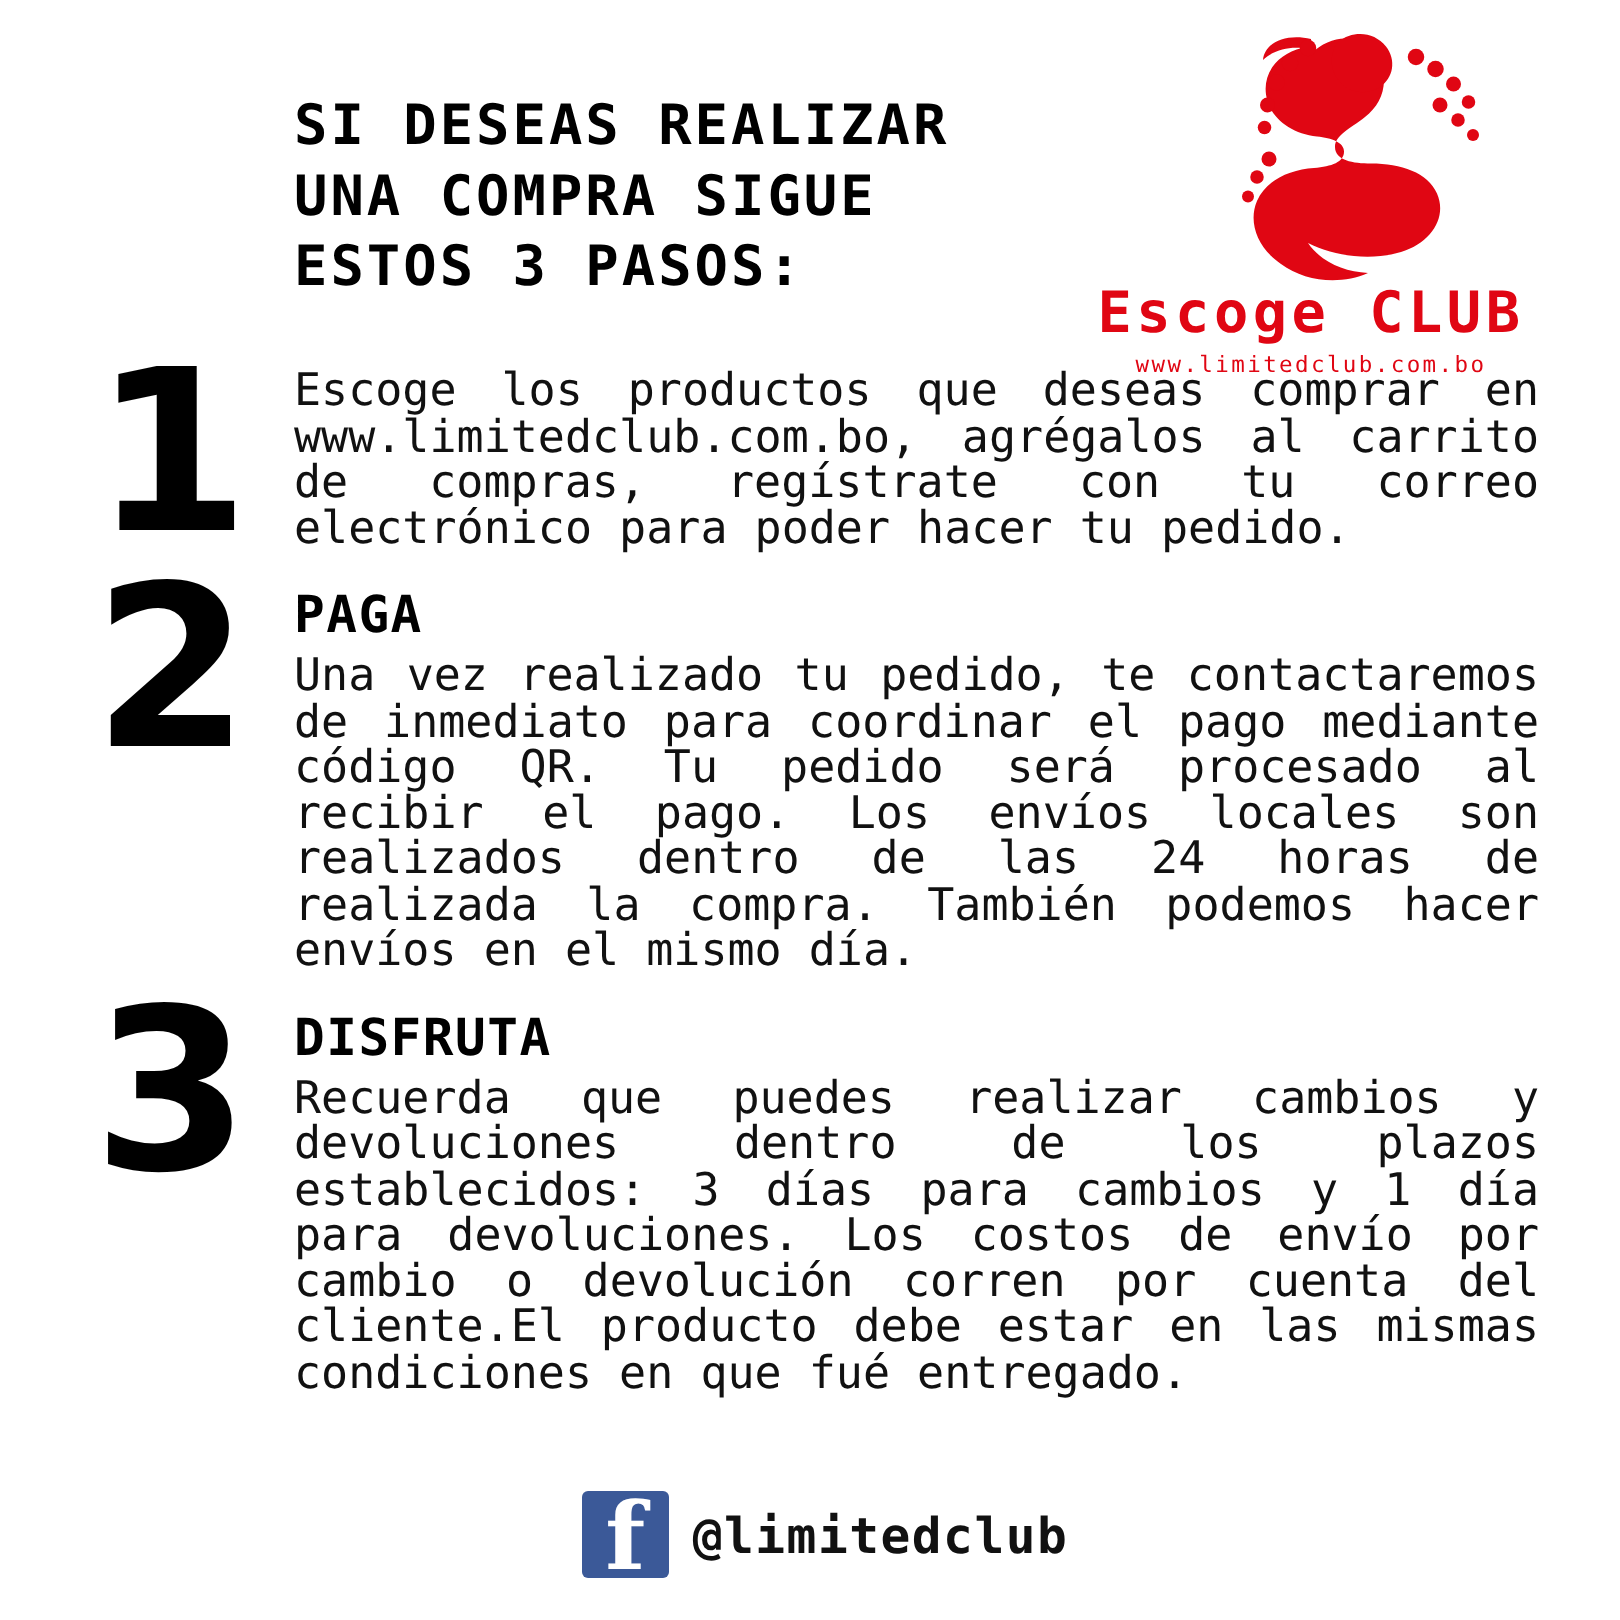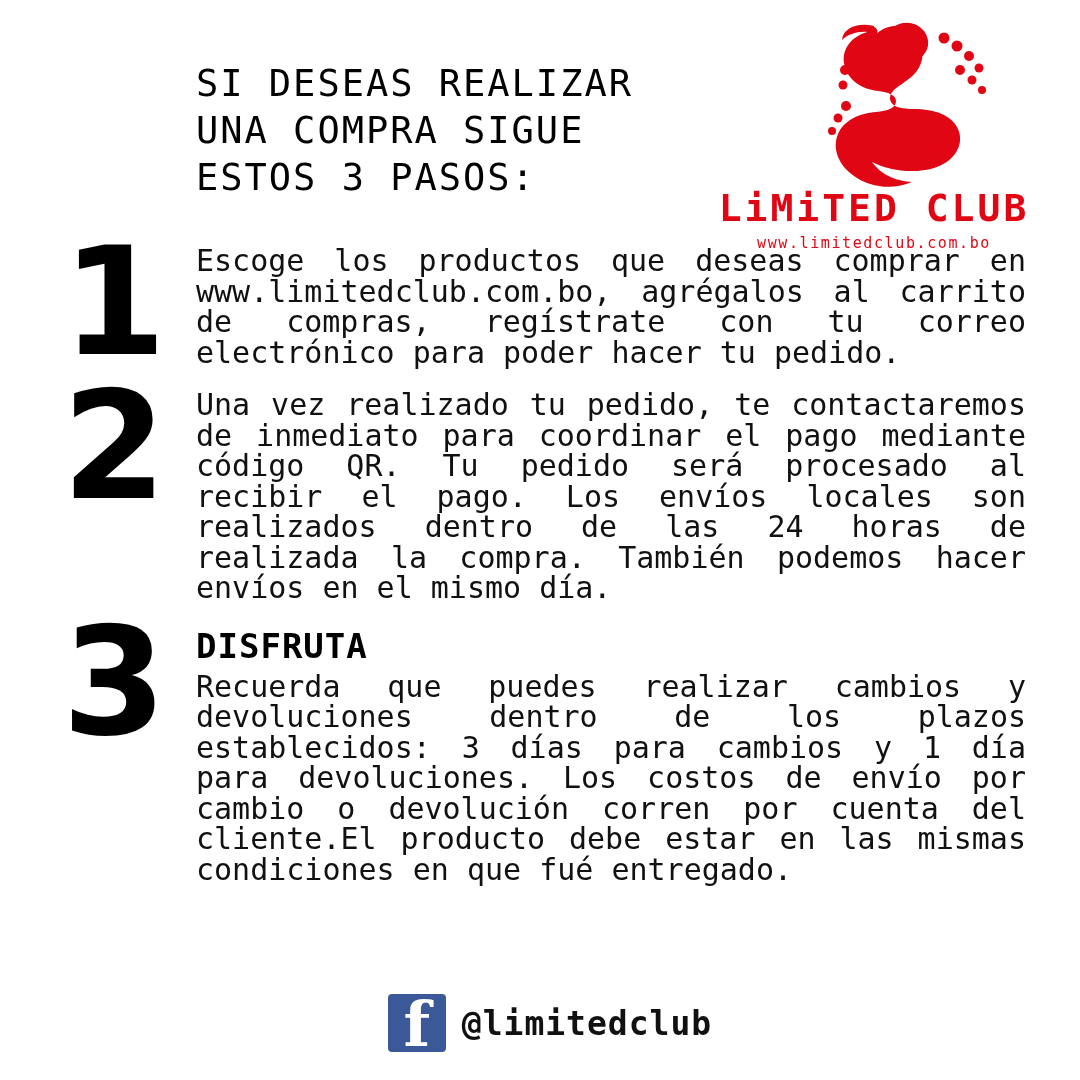--- a/index.html
+++ b/index.html
@@ -22,21 +22,21 @@
     top: 0;
     left: 0;
     width: 1080px;
     height: 250px;
   }
   .headline {
     position: absolute;
     left: 196px;
     top: 60px;
     font-family: "DejaVu Sans Mono", monospace;
-    font-weight: normal;
+    font-weight: bold;
     font-size: 37px;
     line-height: 47px;
     letter-spacing: 2px;
     color: #000000;
     white-space: pre-line;
   }
 
   
   .logo-block {
     position: absolute;
@@ -217,34 +217,35 @@
           <circle cx="236" cy="56" r="5"></circle>
           <circle cx="248" cy="66" r="4.5"></circle>
           <circle cx="258" cy="76" r="4"></circle>
 
           <circle cx="122" cy="92" r="5"></circle>
           <circle cx="114" cy="104" r="4.5"></circle>
           <circle cx="108" cy="117" r="4"></circle>
         </g>
       </svg>
     </div>
-    <div class="logo-word">LiMiTED CLUB</div>
+    <div class="logo-word">Escoge CLUB</div>
     <div class="logo-url">www.limitedclub.com.bo</div>
   </div>
 </div>
 
 <div class="steps">
 
   <div class="step" id="step-1">
     <div class="step-num">1</div>
     <div class="step-body">Escoge los productos que deseas comprar en www.limitedclub.com.bo, agrégalos al carrito de compras, regístrate con tu correo electrónico para poder hacer tu pedido.</div>
   </div>
 
   <div class="step" id="step-2">
     <div class="step-num">2</div>
+    <div class="step-title">PAGA</div>
     <div class="step-body">Una vez realizado tu pedido, te contactaremos de inmediato para coordinar el pago mediante código QR. Tu pedido será procesado al recibir el pago. Los envíos locales son realizados dentro de las 24 horas de realizada la compra. También podemos hacer envíos en el mismo día.</div>
   </div>
 
   <div class="step" id="step-3">
     <div class="step-num">3</div>
     <div class="step-title">DISFRUTA</div>
     <div class="step-body">Recuerda que puedes realizar cambios y devoluciones dentro de los plazos establecidos: 3 días para cambios y 1 día para devoluciones. Los costos de envío por cambio o devolución corren por cuenta del cliente.El producto debe estar en las mismas condiciones en que fué entregado.</div>
   </div>
 
 </div>

